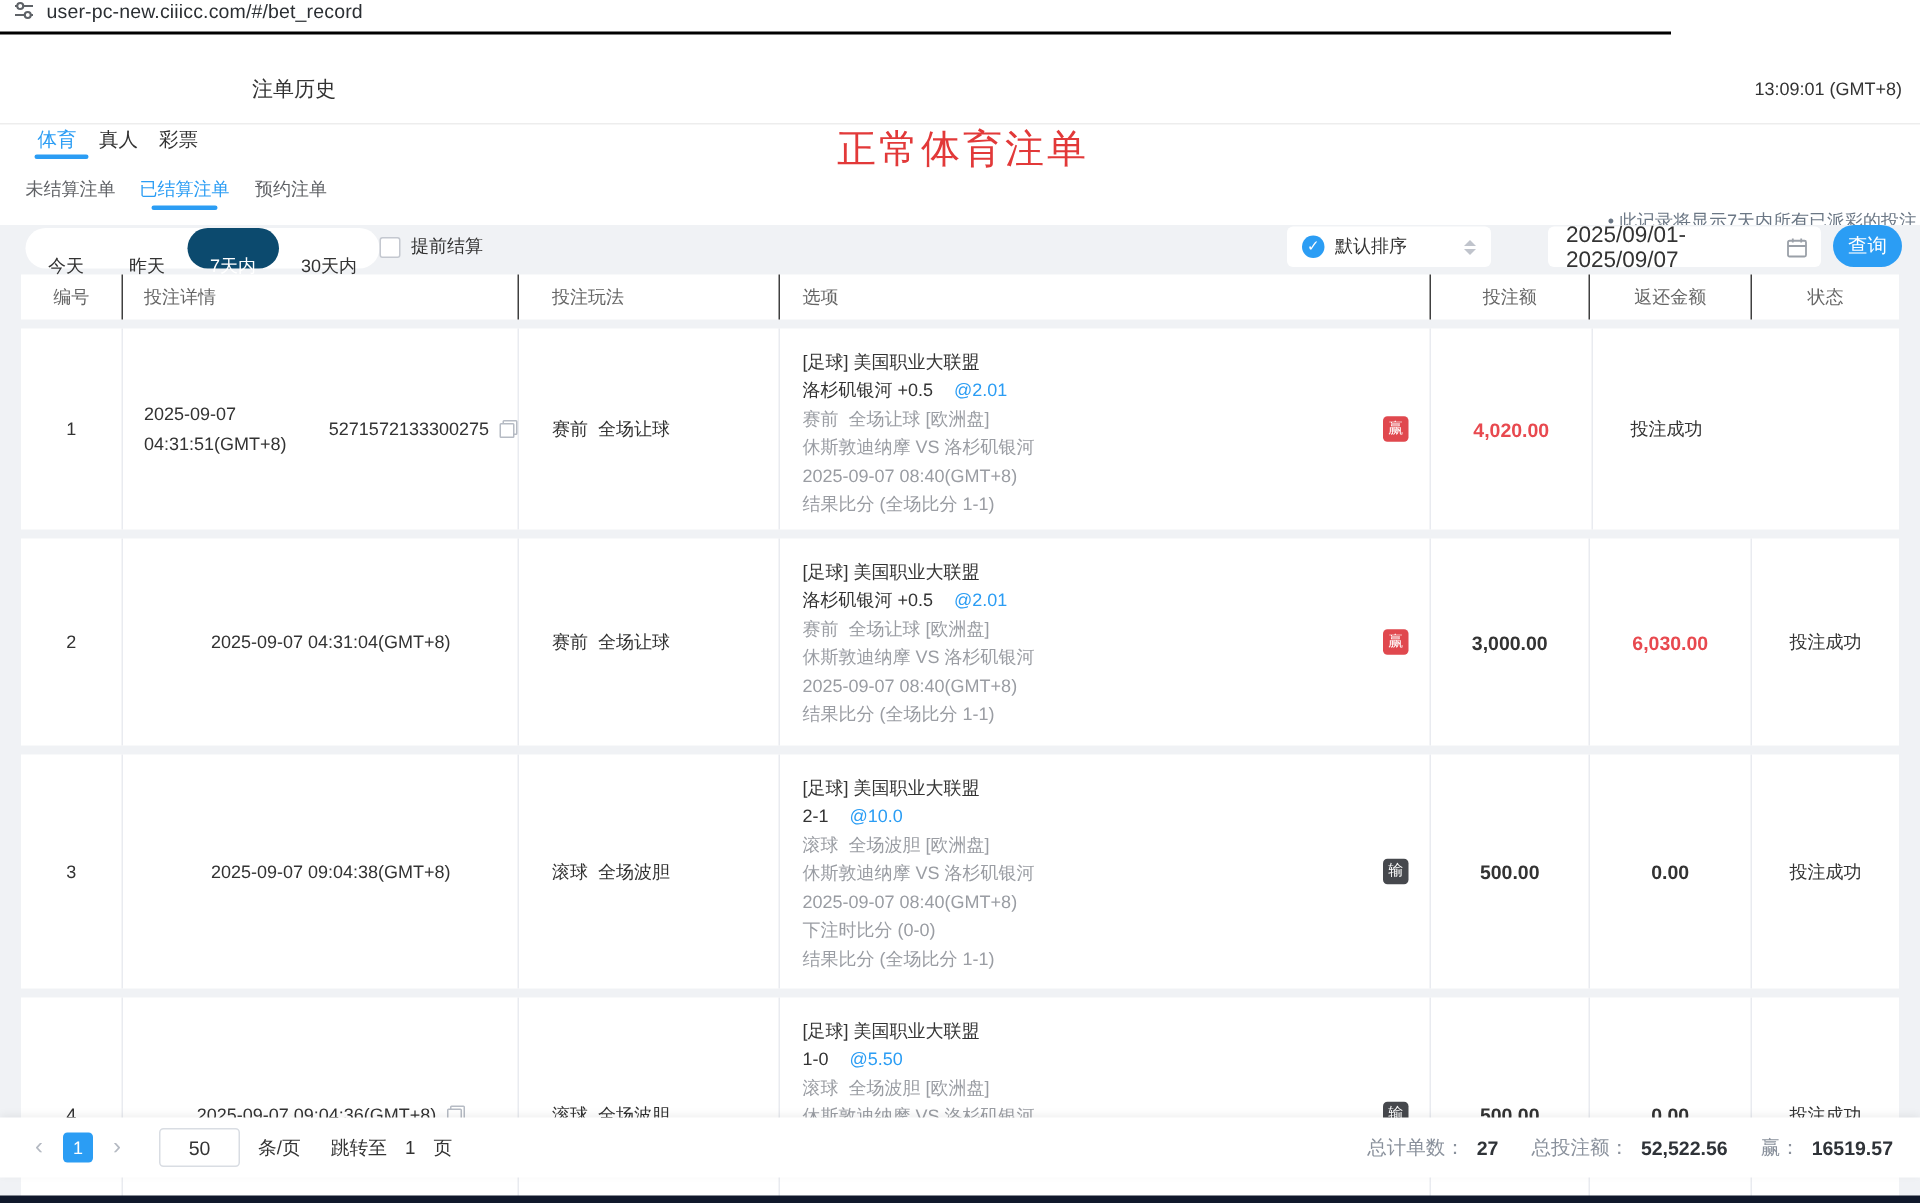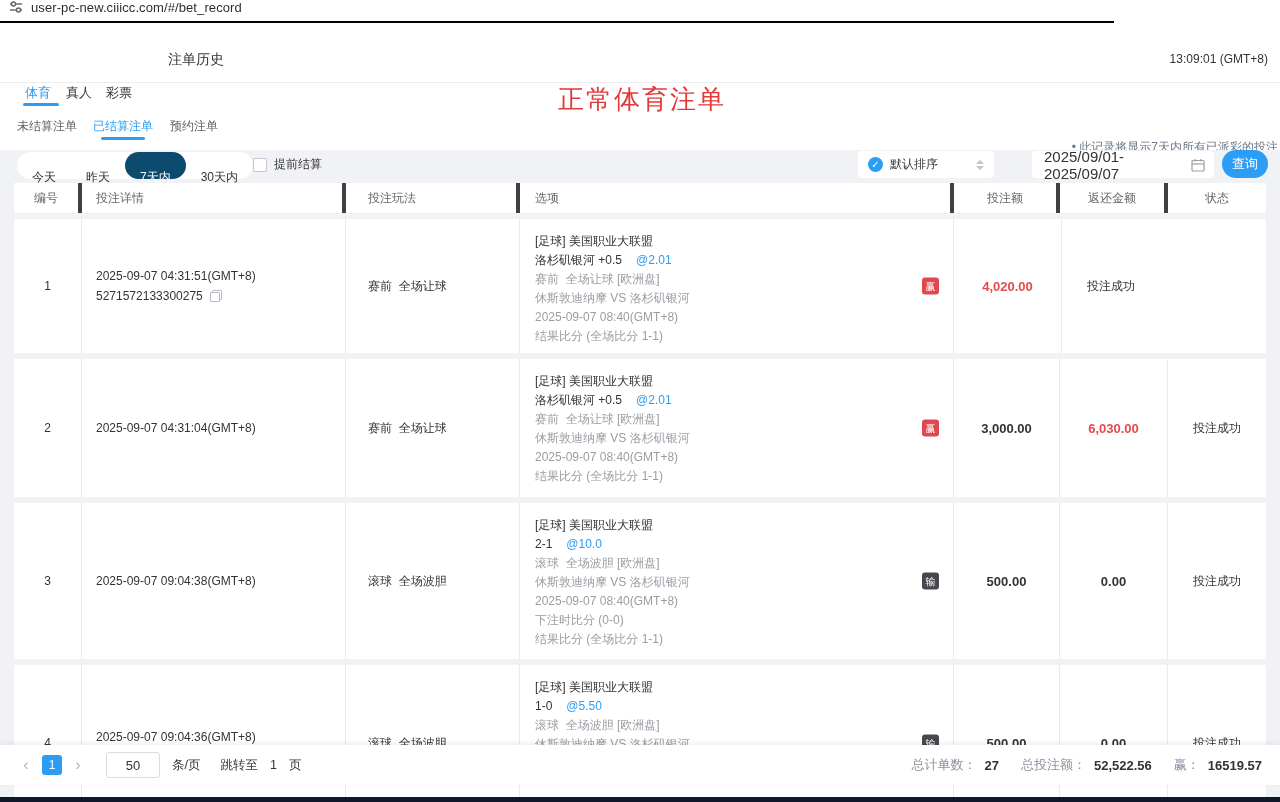--- a/index.html
+++ b/index.html
@@ -51,31 +51,31 @@
   .date-box { position:absolute; left:1032px; top:151px; width:182px; height:27px; background:#fff; border-radius:4px;
               display:flex; align-items:center; padding:0 9px 0 12px; z-index:1; cursor:pointer; }
   .date-box .date-text { font-size:15px; color:#333; }
   .date-box svg { margin-left:auto; flex:none; }
 
   .search-btn { position:absolute; left:1222px; top:150px; width:46px; height:28px; border-radius:15px; background:#2b9df4;
                 color:#fff; font-size:13px; display:flex; align-items:center; justify-content:center; z-index:1; cursor:pointer; }
 
   
   .thead { position:absolute; left:14px; top:183px; width:1252px; height:30px; background:#fff; display:flex; z-index:1; }
-  .th { font-size:12px; color:#666; display:flex; align-items:center; border-right:4px solid #404040; }
+  .th { font-size:12px; color:#666; display:flex; align-items:center; border-right:1px solid #404040; }
   .th:last-child { border-right:none; }
 
   .t-row { position:absolute; left:14px; width:1252px; background:#fff; display:flex; z-index:1; }
   .col { border-right:1px solid #e9ebf0; position:relative; }
   .col:last-child { border-right:none; }
 
   .w1{width:68px} .w2{width:264px} .w3{width:174px} .w4{width:434px} .w5{width:106px} .w6{width:108px} .w7{width:98px}
 
   .c-no { display:flex; align-items:center; justify-content:center; font-size:12px; color:#333; }
-  .c-detail { display:flex; flex-direction:column; justify-content:center; padding-left:14px; font-size:12px; color:#333; }
+  .c-detail { display:flex; justify-content:center; padding-left:14px; font-size:12px; color:#333; }
   .c-detail .dline { line-height:20px; display:flex; align-items:center; }
   .copy-icon { display:inline-block; width:12px; height:12px; margin-left:7px; position:relative; cursor:pointer; }
   .copy-icon::before { content:""; position:absolute; top:0; right:0; width:8px; height:8px; border:1px solid #b6bbc4; border-radius:1px; }
   .copy-icon::after { content:""; position:absolute; bottom:0; left:0; width:8px; height:8px; border:1px solid #b6bbc4; border-radius:1px; background:#fff; }
   .c-play { display:flex; align-items:center; padding-left:22px; font-size:12px; color:#333; white-space:pre-wrap; }
   .c-option { padding:13px 0 0 15px; }
   .opt-line { font-size:12px; line-height:19px; white-space:pre-wrap; }
   .dark { color:#333; }
   .gray { color:#9a9da3; }
   .odds { color:#2b9df4; margin-left:14px; }

